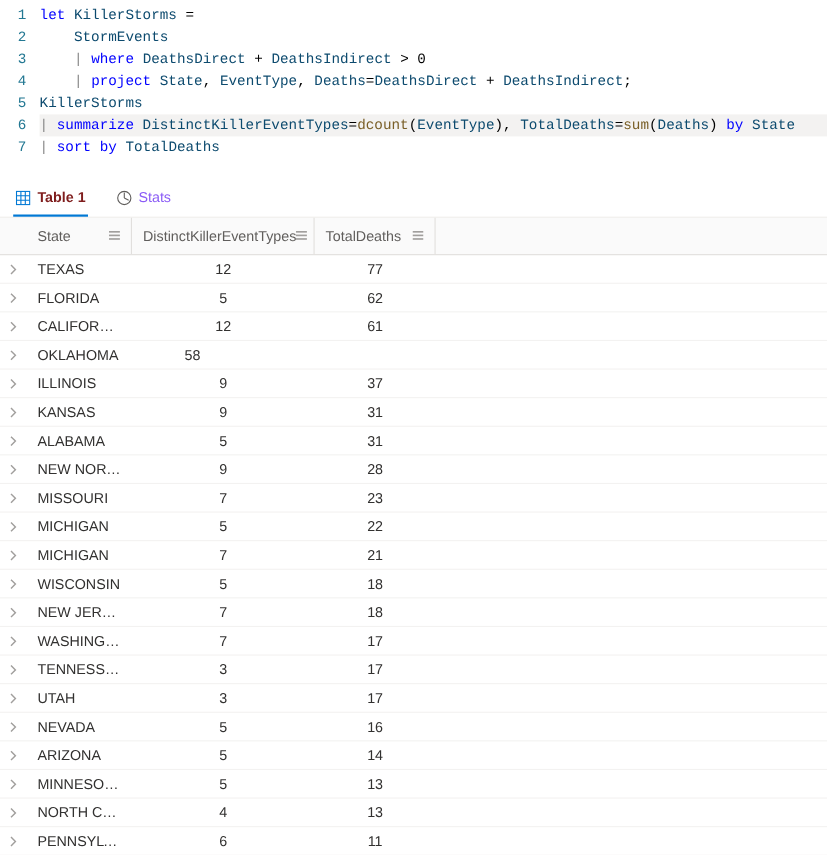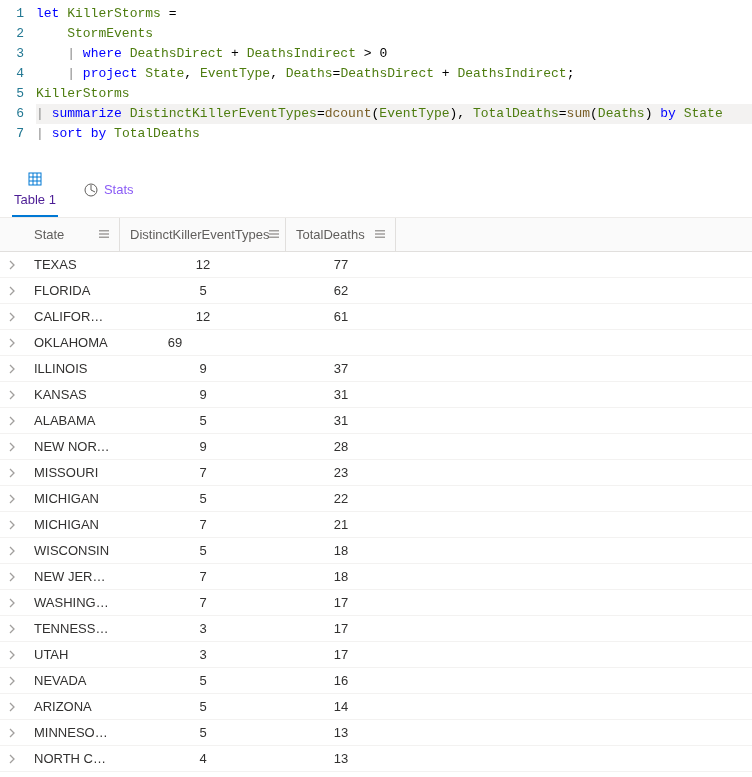--- a/index.html
+++ b/index.html
@@ -15,34 +15,34 @@
     width: 36px; text-align: right; padding-right: 12px;
     color: #237893; font-family: Consolas,"Courier New",monospace;
     font-size: 13px; line-height: 20px; user-select: none;
   }
   .code {
     font-family: Consolas,"Courier New",monospace; font-size: 13px;
     line-height: 20px; flex: 1;
   }
   .hl { background: #f3f2f1; display: block; padding-right: 20px; }
   .kw { color: #0000ff; }
-  .id { color: #4d7c0f; }
+  .id { color: #0c4a6e; }
   .fn { color: #795e26; }
   .op { color: #000; }
   .pipe { color: #888; }
   .tabs {
     display: flex; align-items: center; gap: 24px;
     border-bottom: 1px solid #edebe9; margin-top: 12px; padding: 0 12px;
   }
   .tab {
     display: flex; align-items: center; gap: 6px;
     padding: 10px 2px 8px 2px; cursor: pointer;
     color: #8b5cf6; border-bottom: 2px solid transparent;
   }
-  .tab.active { color: #4c1d95; border-bottom-color: #0078d4; font-weight: 400; flex-direction: column; }
+  .tab.active { color: #7f1d1d; border-bottom-color: #0078d4; font-weight: 700; }
   .tab svg { display: block; }
   .grid { width: 100%; }
   .grid-head {
     display: flex; align-items: center; height: 34px;
     background: #fafafa; border-bottom: 1px solid #e1dfdd;
   }
   .exp-col { width: 24px; flex: 0 0 24px; }
   .col {
     display: flex; align-items: center; justify-content: space-between;
     padding: 0 10px; color: #605e5c;
@@ -170,21 +170,21 @@
         <div class="cell dket num">12</div>
         <div class="cell td num">61</div>
       </div>
       <div class="row">
         <div class="exp">
           <svg width="8" height="10" viewBox="0 0 8 10">
             <path d="M2 1 L6 5 L2 9" fill="none" stroke="#a19f9d" stroke-width="1.3"></path>
           </svg>
         </div>
         <div class="cell state">OKLAHOMA</div>
-        <div class="cell td num">69</div>
+        <div class="cell td num">58</div>
       </div>
       <div class="row">
         <div class="exp">
           <svg width="8" height="10" viewBox="0 0 8 10">
             <path d="M2 1 L6 5 L2 9" fill="none" stroke="#a19f9d" stroke-width="1.3"></path>
           </svg>
         </div>
         <div class="cell state">ILLINOIS</div>
         <div class="cell dket num">9</div>
         <div class="cell td num">37</div>

